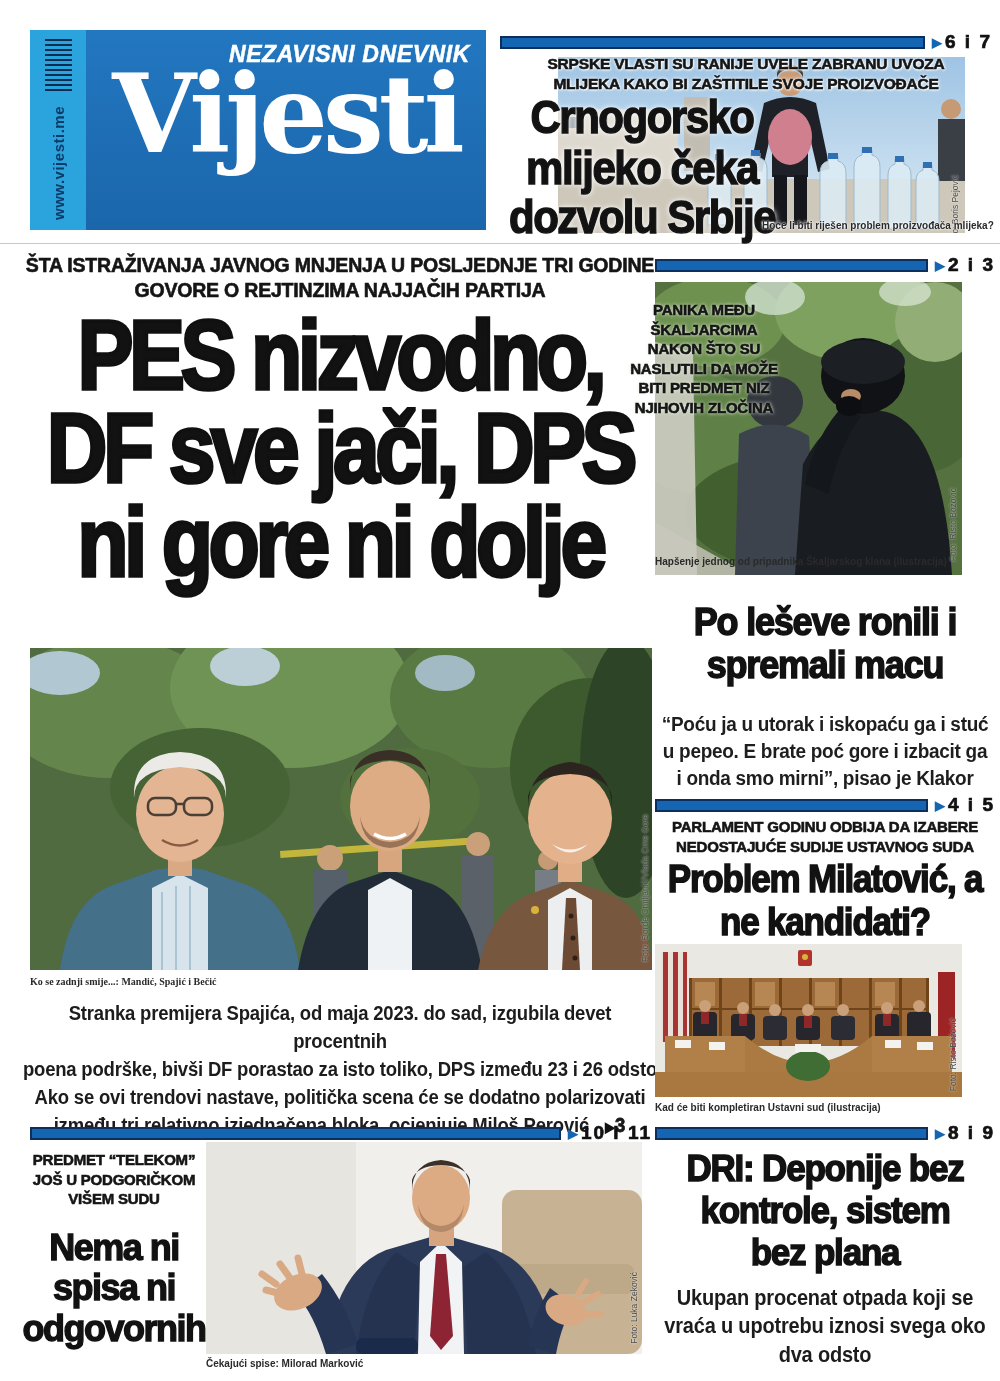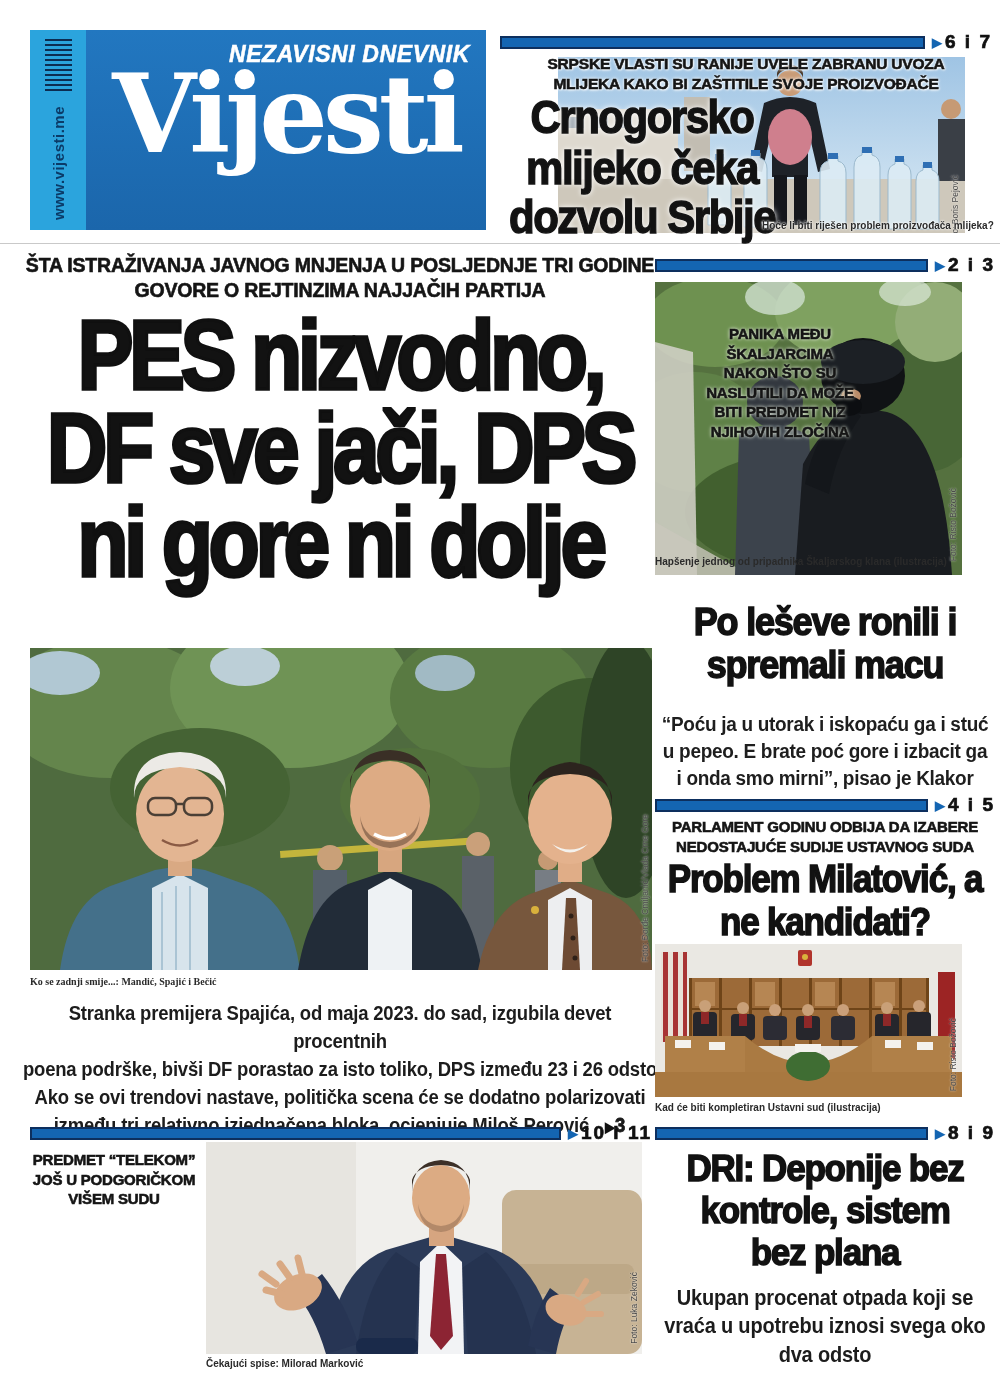--- a/index.html
+++ b/index.html
@@ -71,22 +71,22 @@
   .tk-kicker{left:30px;top:1150px;width:168px;font-size:15px;}
   .tk-hl{left:22px;top:1228px;width:184px;font-size:36px;line-height:1.12;
     letter-spacing:-1.5px;-webkit-text-stroke:1.3px #111;}
   .tk-photo{left:206px;top:1142px;width:436px;height:212px;}
   .tk-cap{left:206px;top:1358px;}
   .tk-cred{right:3px;bottom:10px;}
 
   
   .rc-bar1{left:655px;top:256px;width:340px;}
   .crime-photo{left:655px;top:282px;width:307px;height:293px;}
-  .crime-overlay{left:696px;top:300px;width:168px;font-size:15px;z-index:2;
-    text-shadow:0 0 3px rgba(232,240,225,.9),0 0 4px rgba(232,240,225,.8);margin-top:24px;}
+  .crime-overlay{left:620px;top:300px;width:168px;font-size:15px;z-index:2;
+    text-shadow:0 0 3px rgba(232,240,225,.9),0 0 4px rgba(232,240,225,.8);}
   .crime-cred{right:4px;bottom:14px;}
   .crime-cap{left:655px;top:556px;}
   .crime-hl{left:655px;top:601px;width:340px;font-size:36px;line-height:1.08;
     letter-spacing:-1.2px;-webkit-text-stroke:1.4px #111;
     transform:scaleY(1.1);transform-origin:top center;}
   .crime-quote{left:655px;top:710px;width:340px;text-align:center;font-size:19px;
     font-weight:700;line-height:1.32;letter-spacing:-.3px;color:#1e1e1e;
     transform:scaleY(1.08);transform-origin:top center;}
   .crime-quote div{white-space:nowrap;}
   .rc-bar2{left:655px;top:796px;width:340px;}
@@ -413,20 +413,25 @@
     <div class="pgref">
       <span class="tri">▶</span>
       <span>10 i 11</span>
     </div>
   </div>
   <div class="abs kicker tk-kicker">
     <div>PREDMET “TELEKOM”</div>
     <div>JOŠ U PODGORIČKOM</div>
     <div>VIŠEM SUDU</div>
   </div>
+  <h2 class="abs hl tk-hl" style="margin:0;">
+    <div>Nema ni</div>
+    <div>spisa ni</div>
+    <div>odgovornih</div>
+  </h2>
 
   <figure class="abs photo tk-photo" style="margin:0;position:absolute;">
     <svg viewBox="0 0 436 212" preserveAspectRatio="none">
       <rect width="436" height="212" fill="#f0efec"></rect>
       <rect width="150" height="212" fill="#e7e5e0"></rect>
       <rect x="296" y="48" width="140" height="164" rx="14" fill="#c7b394"></rect>
       <rect x="306" y="122" width="122" height="30" rx="8" fill="#bda887"></rect>
       <path d="M120,212 Q130,128 180,108 L235,92 L290,108 Q340,128 350,212 Z" fill="#2b3a58"></path>
       <path d="M190,110 L214,126 L208,212 L150,212 Q160,140 190,110 Z" fill="#253350"></path>
       <path d="M280,110 L256,126 L262,212 L330,212 Q318,140 280,110 Z" fill="#253350"></path>

